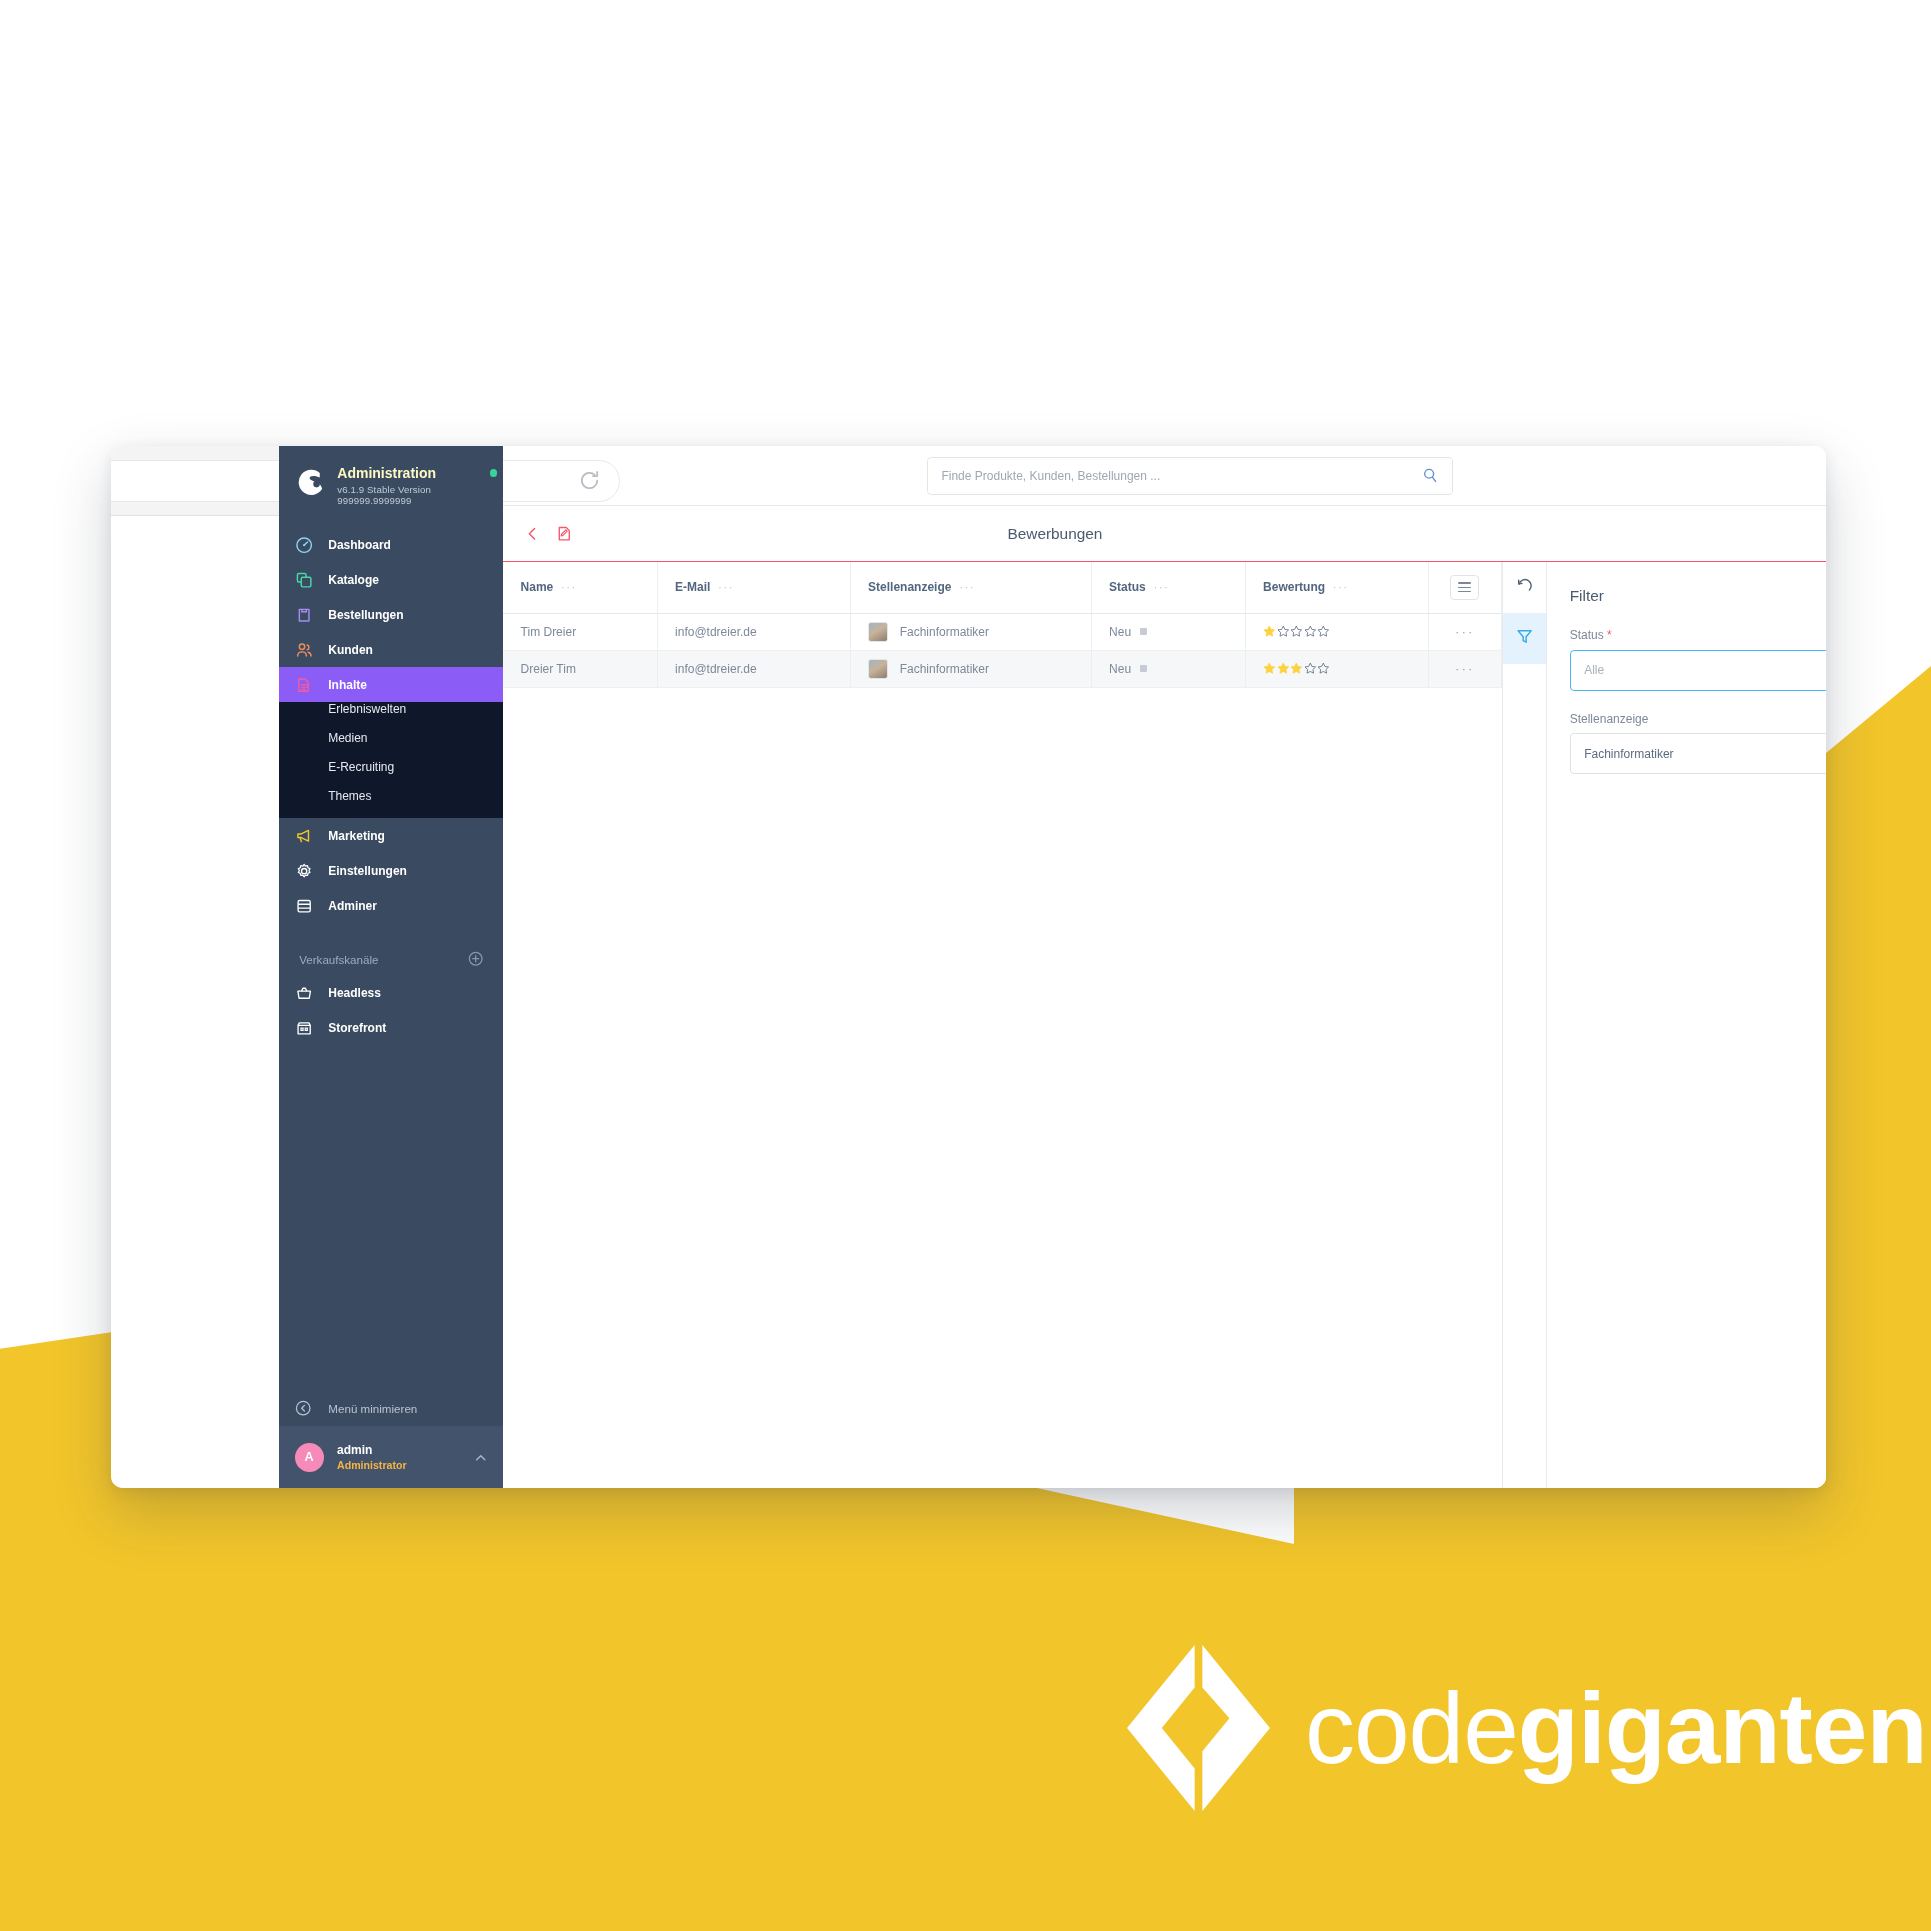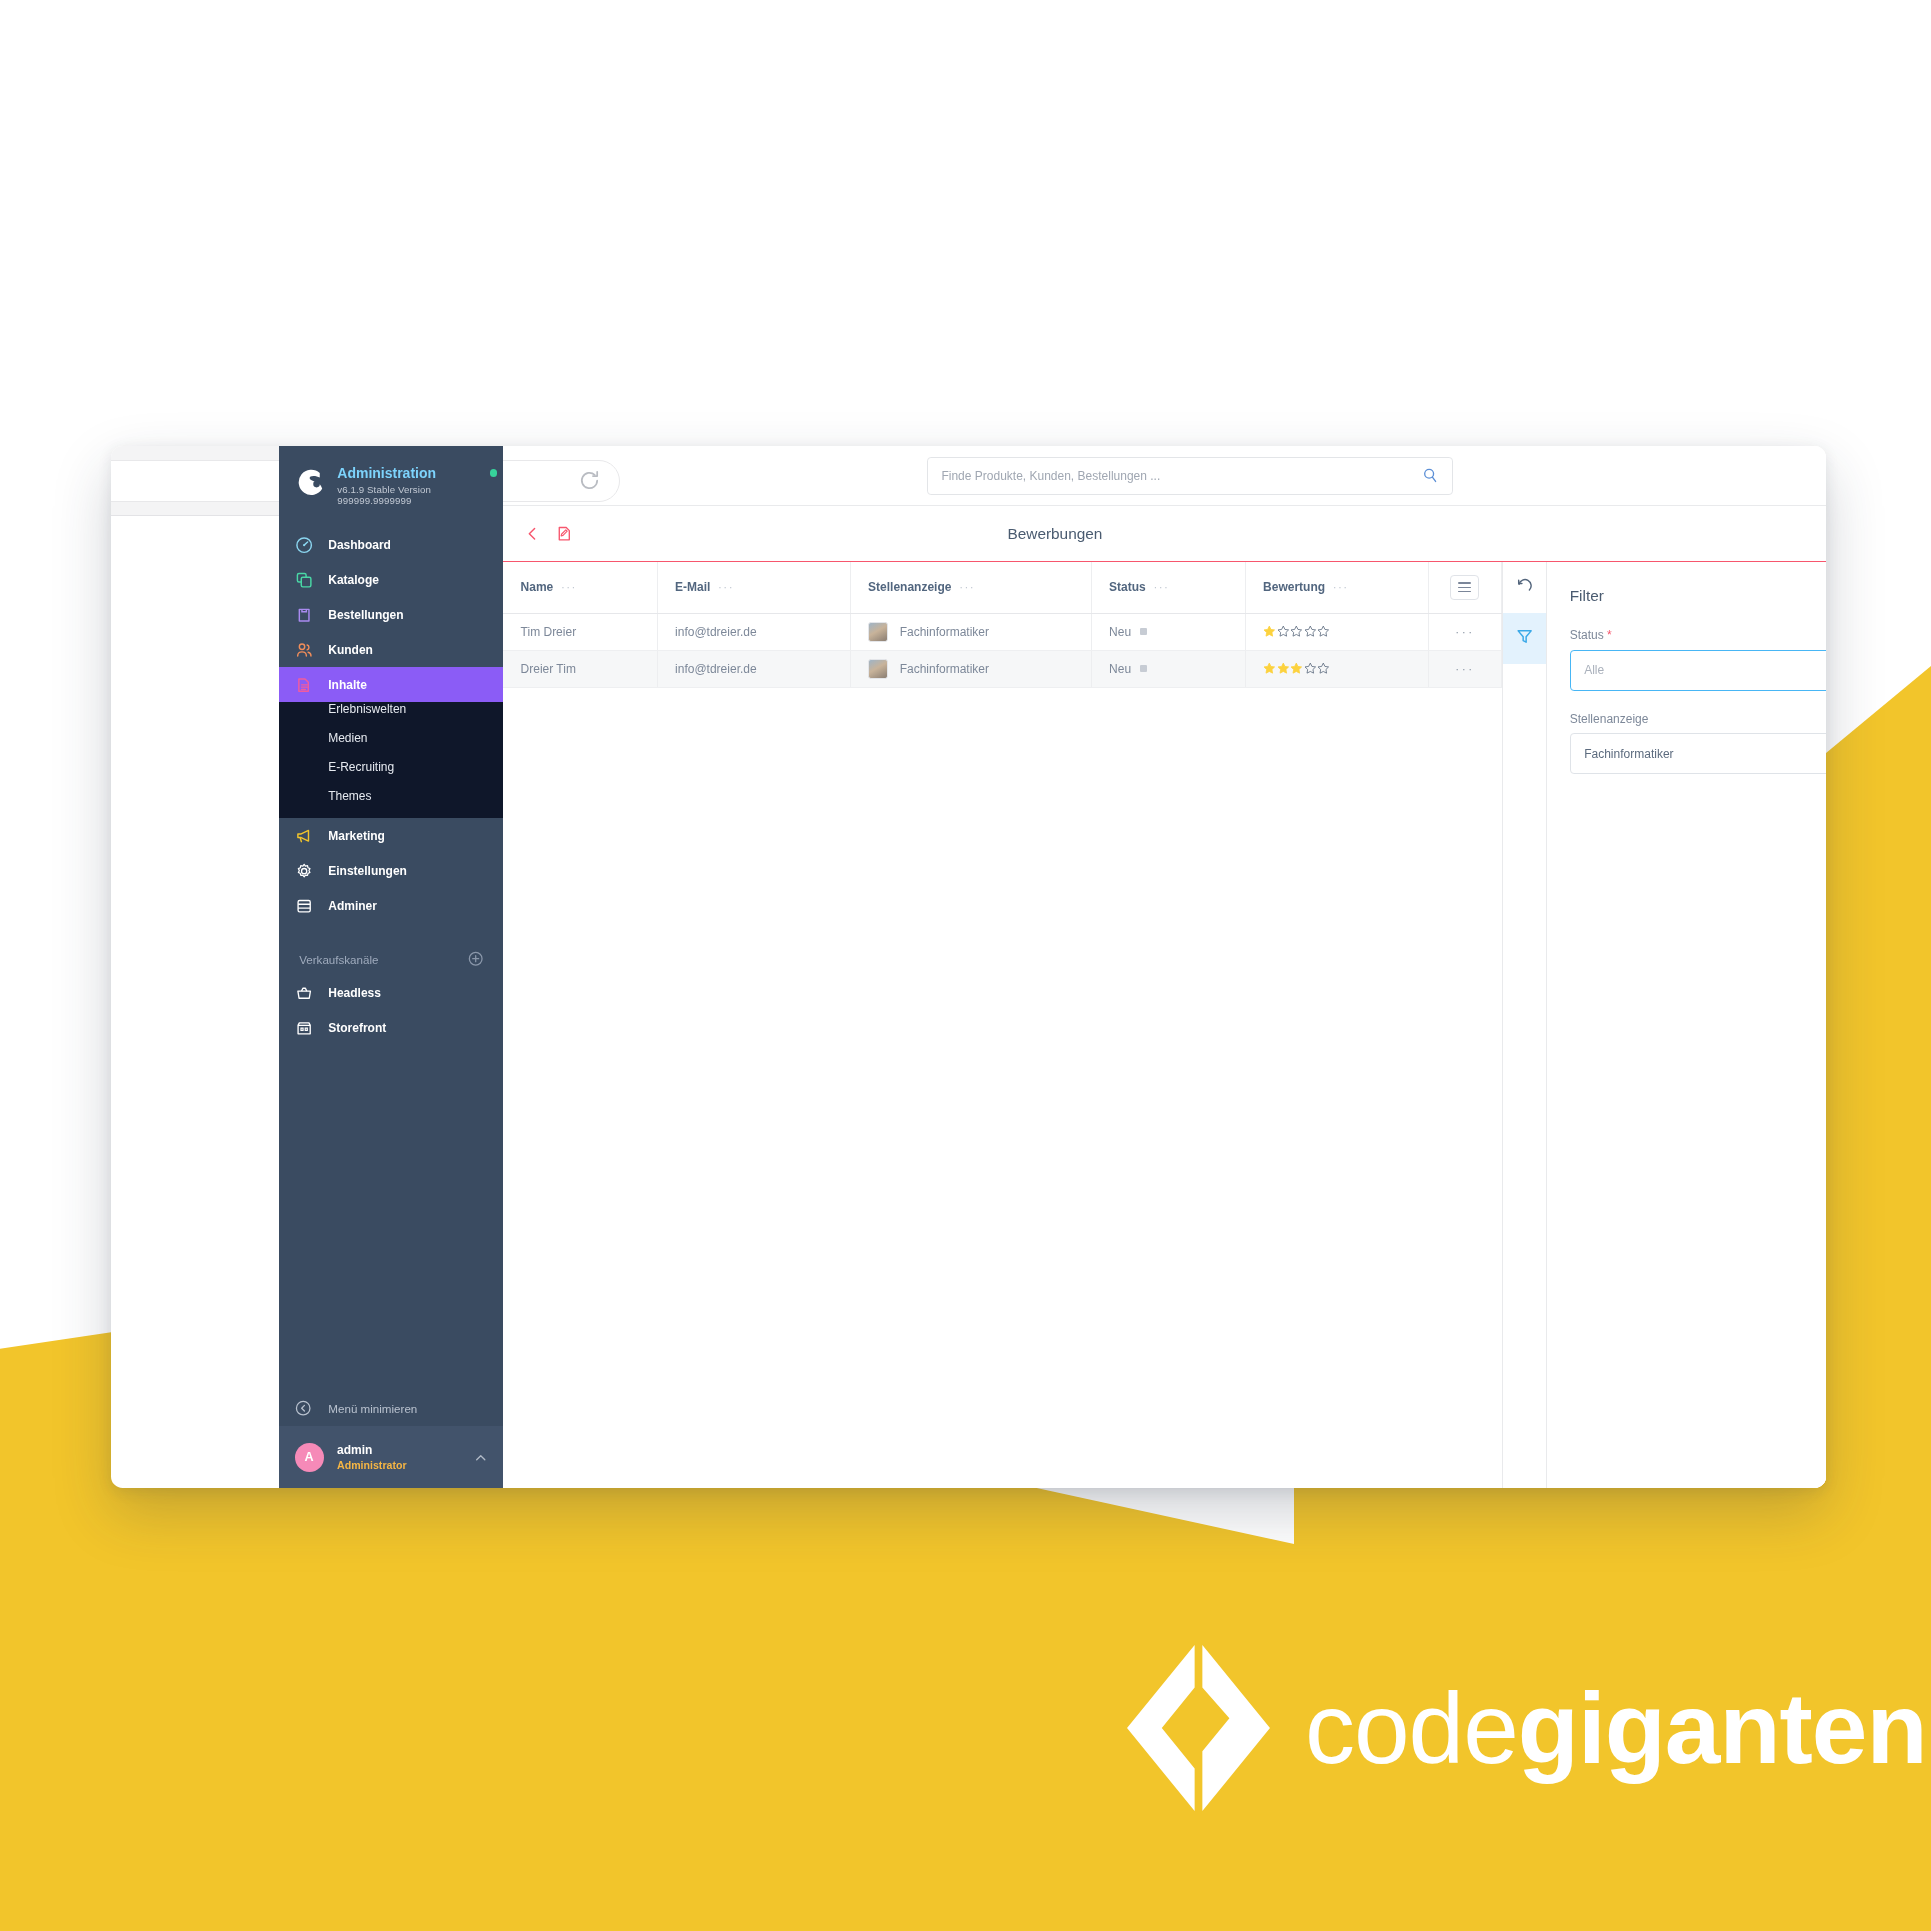--- a/index.html
+++ b/index.html
@@ -77,21 +77,21 @@
   .sidebar {
     width: 224px; flex: 0 0 224px;
     background: #3a4b61;
     display: flex; flex-direction: column;
     color: #ffffff;
     position: relative;
   }
   .sb-head { padding: 19.3px 0 21px 0; display: flex; align-items: flex-start; }
   .sb-logo { width: 33px; flex: 0 0 33px; margin: 1.9px 9.7px 0 15.4px; }
   .sb-titlewrap { flex: 1; padding-right: 11.6px; position: relative; }
-  .sb-title { font-size: 14px; font-weight: 700; color: #7dd3fc; line-height: 1.15; }
+  .sb-title { font-size: 14px; font-weight: 700; color: #fef9c3; line-height: 1.15; }
   .sb-version { font-size: 9.7px; color: #c2c9d4; margin-top: 2.9px; letter-spacing: 0.1px; }
   .sb-online { position: absolute; right: 5.8px; top: 3.9px; width: 7.7px; height: 7.7px; border-radius: 50%; background: #37d39b; }
 
   .sb-nav { flex: 1; overflow: hidden; }
   .sb-item {
     display: flex; align-items: center;
     height: 35px; padding: 0 15.4px;
     font-size: 12px; font-weight: 700; color: #ffffff;
     cursor: pointer;
   }

